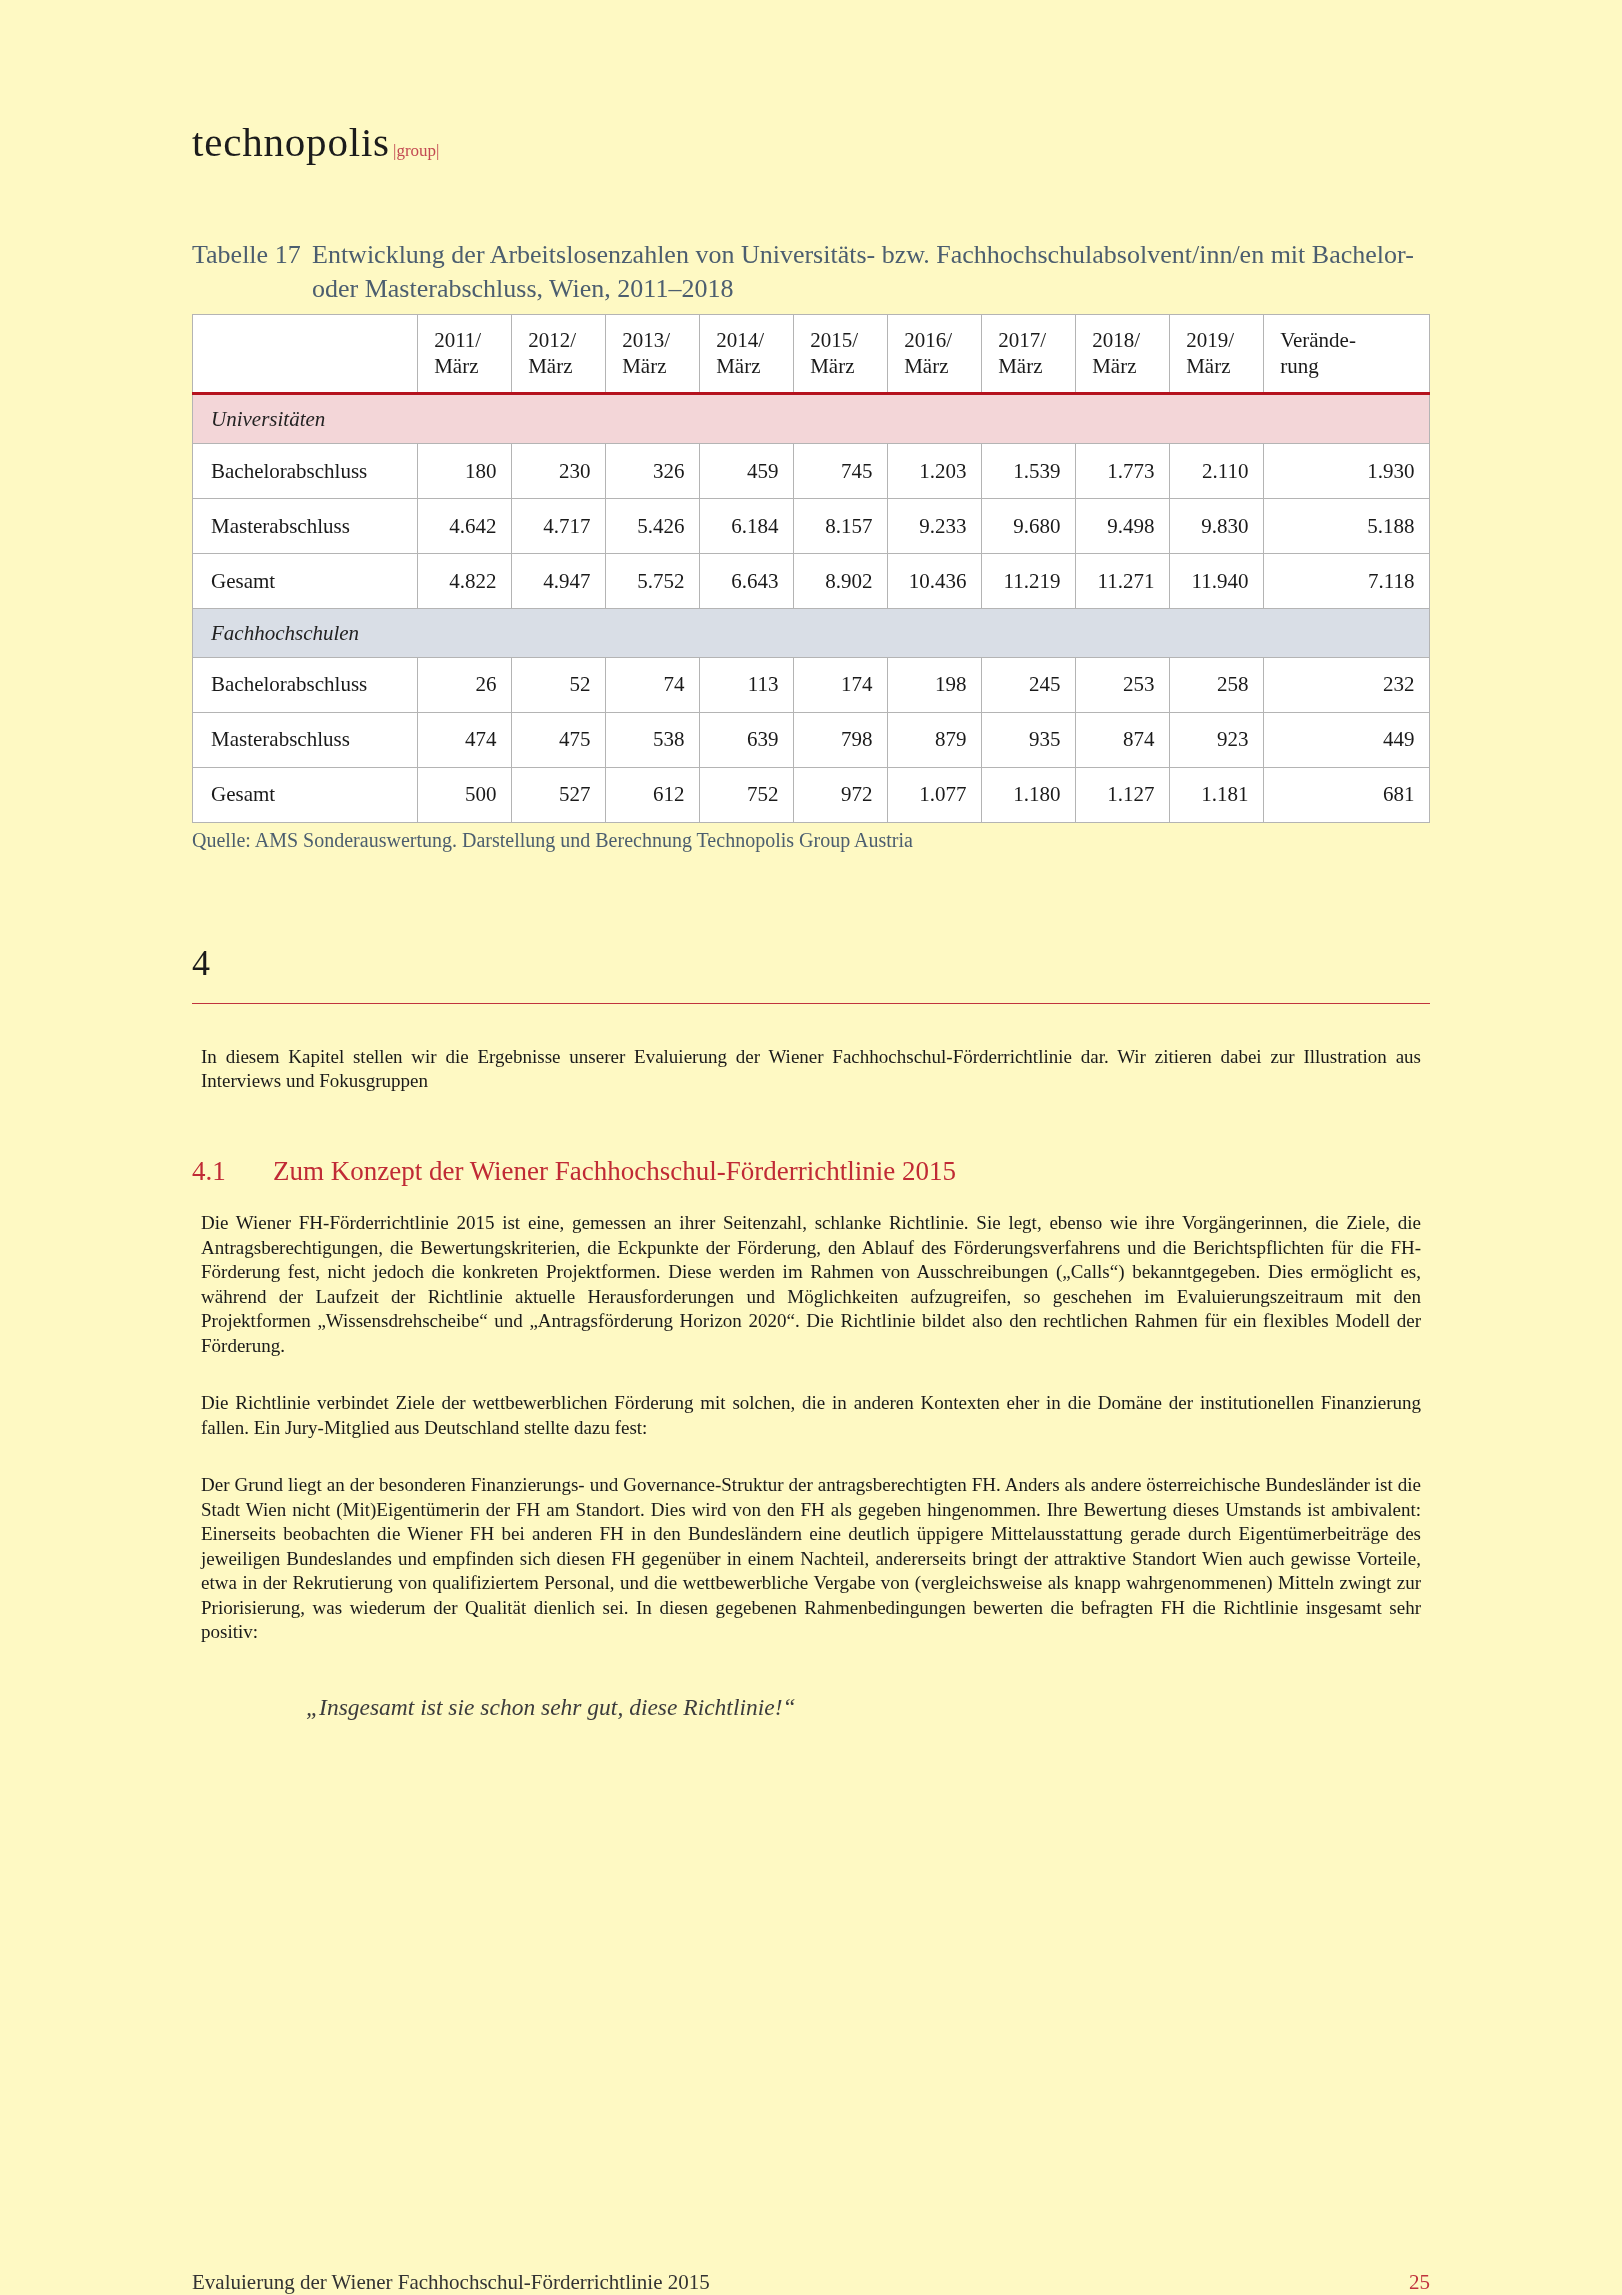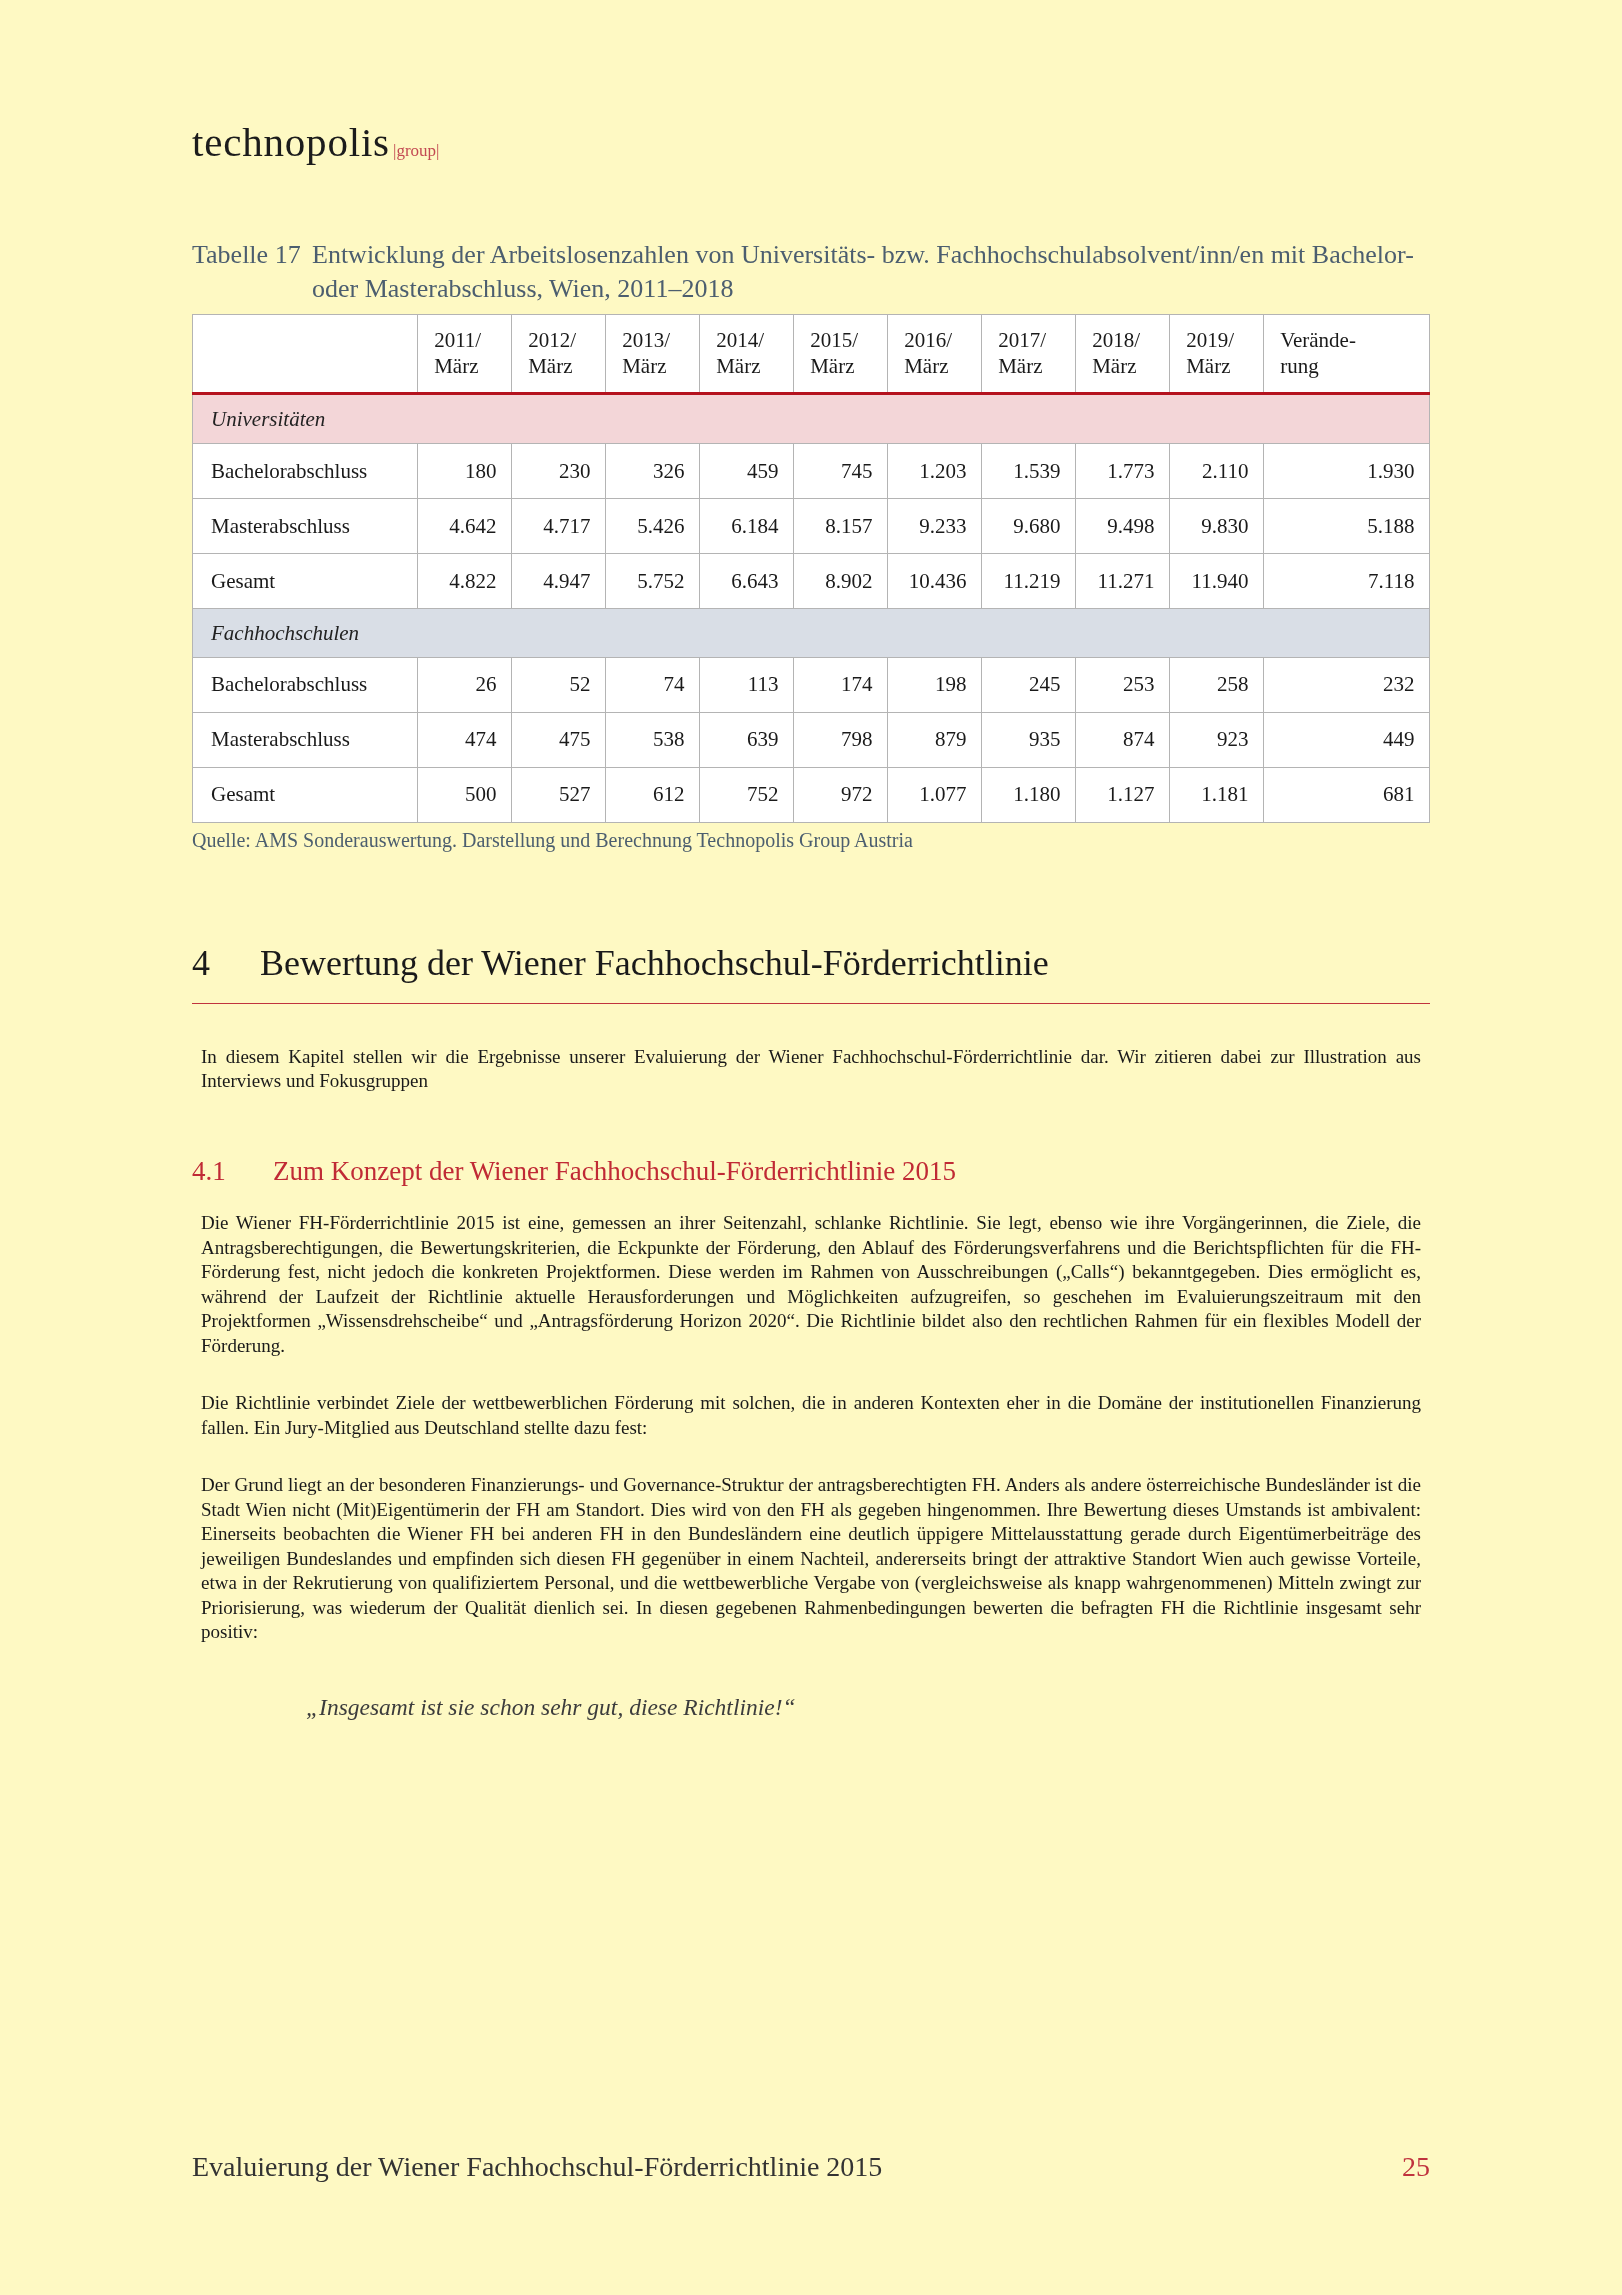--- a/index.html
+++ b/index.html
@@ -53,21 +53,21 @@
   .body-para{margin-top:24px;}
   .quote{
     margin:37px 268px 9.7px 114px;
     font-style:italic;color:#3c3c3c;font-size:23.5px;line-height:1.38;text-align:left;
   }
   .quote.single{margin-right:0;}
   
   .spacer{flex:1;}
   .footer{
     display:flex;justify-content:space-between;align-items:baseline;
-    font-size:28px;color:#333;margin-bottom:112px;
+    font-size:21px;color:#333;
   }
   .footer .page-number{color:#c0333e;}
 </style>
 </head>
 <body>
 
 <div class="page">
 
   <div class="logo-row">
     <span class="logo-brand">technopolis</span><span class="logo-suffix">|group|</span>
@@ -202,21 +202,20 @@
         <td class="num">1.181</td>
         <td class="num">681</td>
       </tr>
     </tbody>
   </table>
 
   <div class="source">Quelle: AMS Sonderauswertung. Darstellung und Berechnung Technopolis Group Austria</div>
 
   <div class="chapter-heading">
     <div class="chapter-number">4</div>
-    <div>Bewertung der Wiener Fachhochschul-Förderrichtlinie</div>
   </div>
 
   <p class="para chapter-intro">In diesem Kapitel stellen wir die Ergebnisse unserer Evaluierung der Wiener Fachhochschul-Förderrichtlinie dar. Wir zitieren dabei zur Illustration aus Interviews und Fokusgruppen</p>
 
   <div class="sub-heading">
     <div class="sub-number">4.1</div>
     <div>Zum Konzept der Wiener Fachhochschul-Förderrichtlinie 2015</div>
   </div>
 
   <p class="para body-para">Die Wiener FH-Förderrichtlinie 2015 ist eine, gemessen an ihrer Seitenzahl, schlanke Richtlinie. Sie legt, ebenso wie ihre Vorgängerinnen, die Ziele, die Antragsberechtigungen, die Bewertungskriterien, die Eckpunkte der Förderung, den Ablauf des Förderungsverfahrens und die Berichtspflichten für die FH-Förderung fest, nicht jedoch die konkreten Projektformen. Diese werden im Rahmen von Ausschreibungen („Calls“) bekanntgegeben. Dies ermöglicht es, während der Laufzeit der Richtlinie aktuelle Herausforderungen und Möglichkeiten aufzugreifen, so geschehen im Evaluierungszeitraum mit den Projektformen „Wissensdrehscheibe“ und „Antragsförderung Horizon 2020“. Die Richtlinie bildet also den rechtlichen Rahmen für ein flexibles Modell der Förderung.</p>

